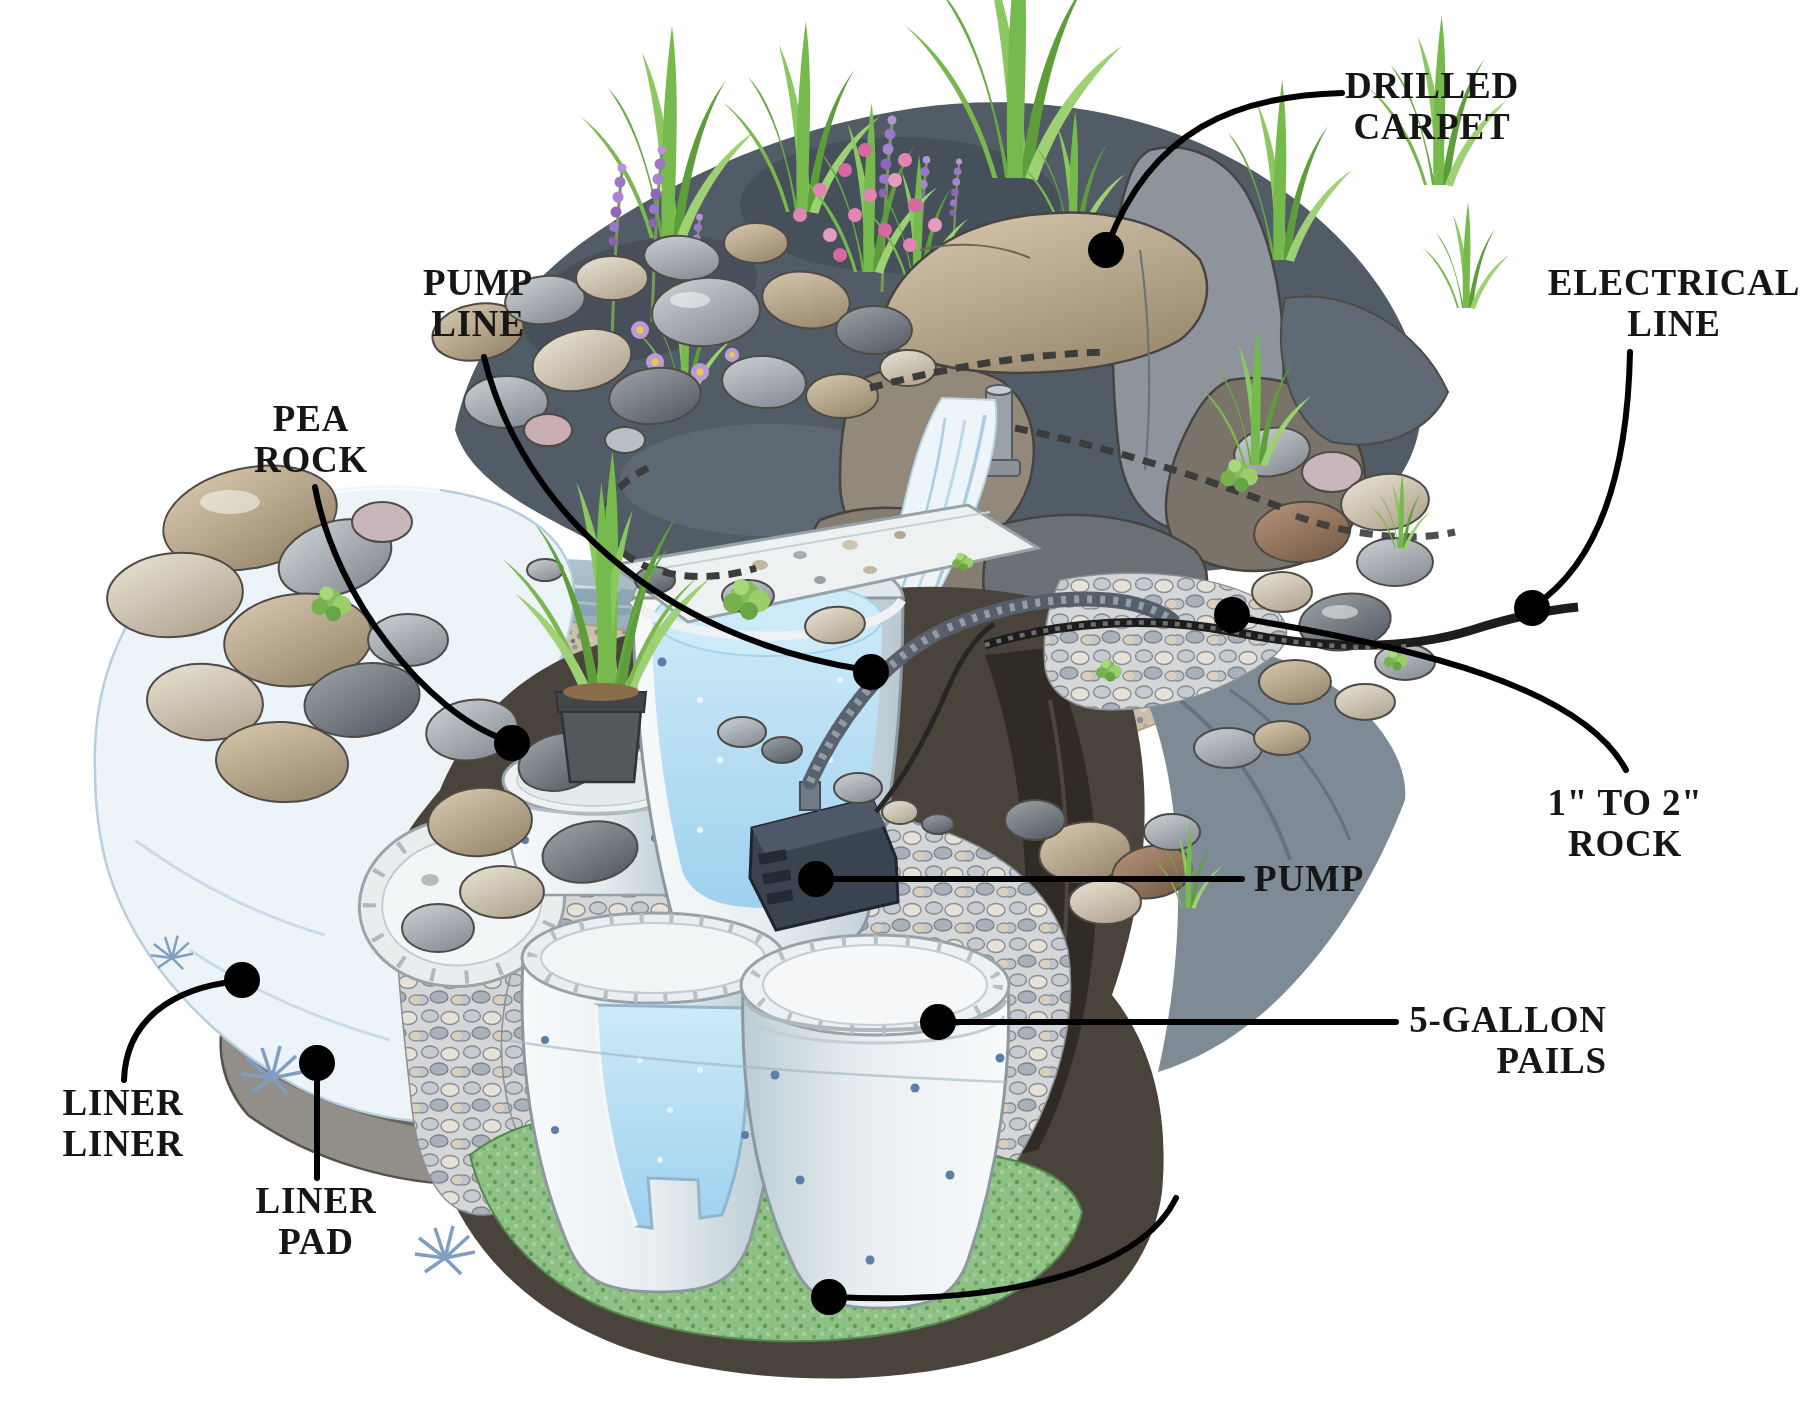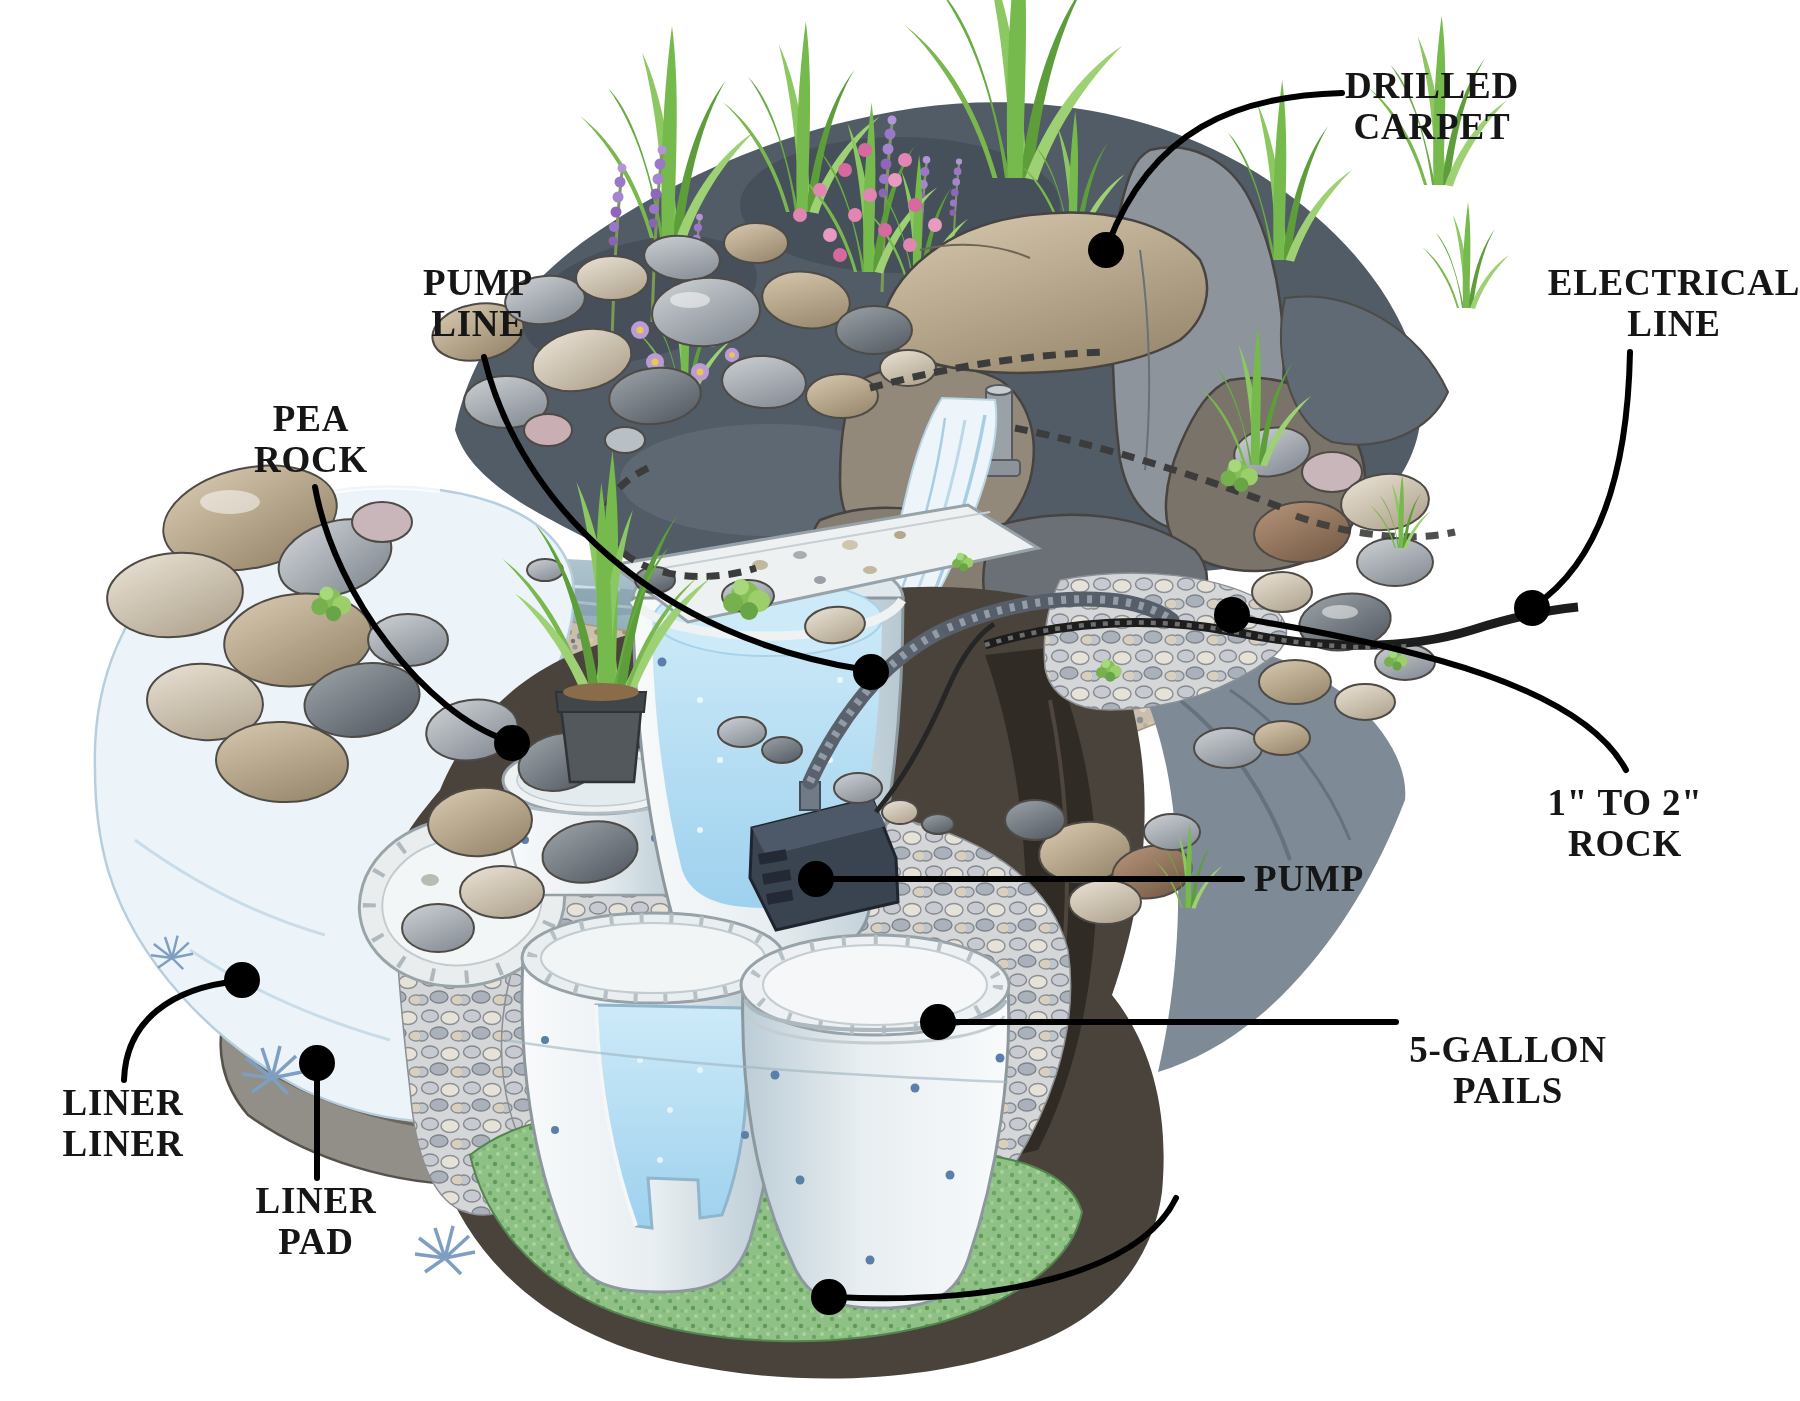--- a/index.html
+++ b/index.html
@@ -522,21 +522,21 @@
   <div>ELECTRICAL</div>
   <div>LINE</div>
 </div>
 <div class="lbl" style="left:1625px;top:782px;">
   <div>1" TO 2"</div>
   <div>ROCK</div>
 </div>
 <div class="lbl left" style="left:1254px;top:858px;">
   <div>PUMP</div>
 </div>
-<div class="lbl" style="left:1508px;top:1029px;">
+<div class="lbl" style="left:1508px;top:999px;text-align:right;">
   <div>5-GALLON</div>
   <div>PAILS</div>
 </div>
 <div class="lbl" style="left:123px;top:1082px;">
   <div>LINER</div>
   <div>LINER</div>
 </div>
 <div class="lbl" style="left:316px;top:1180px;">
   <div>LINER</div>
   <div>PAD</div>

